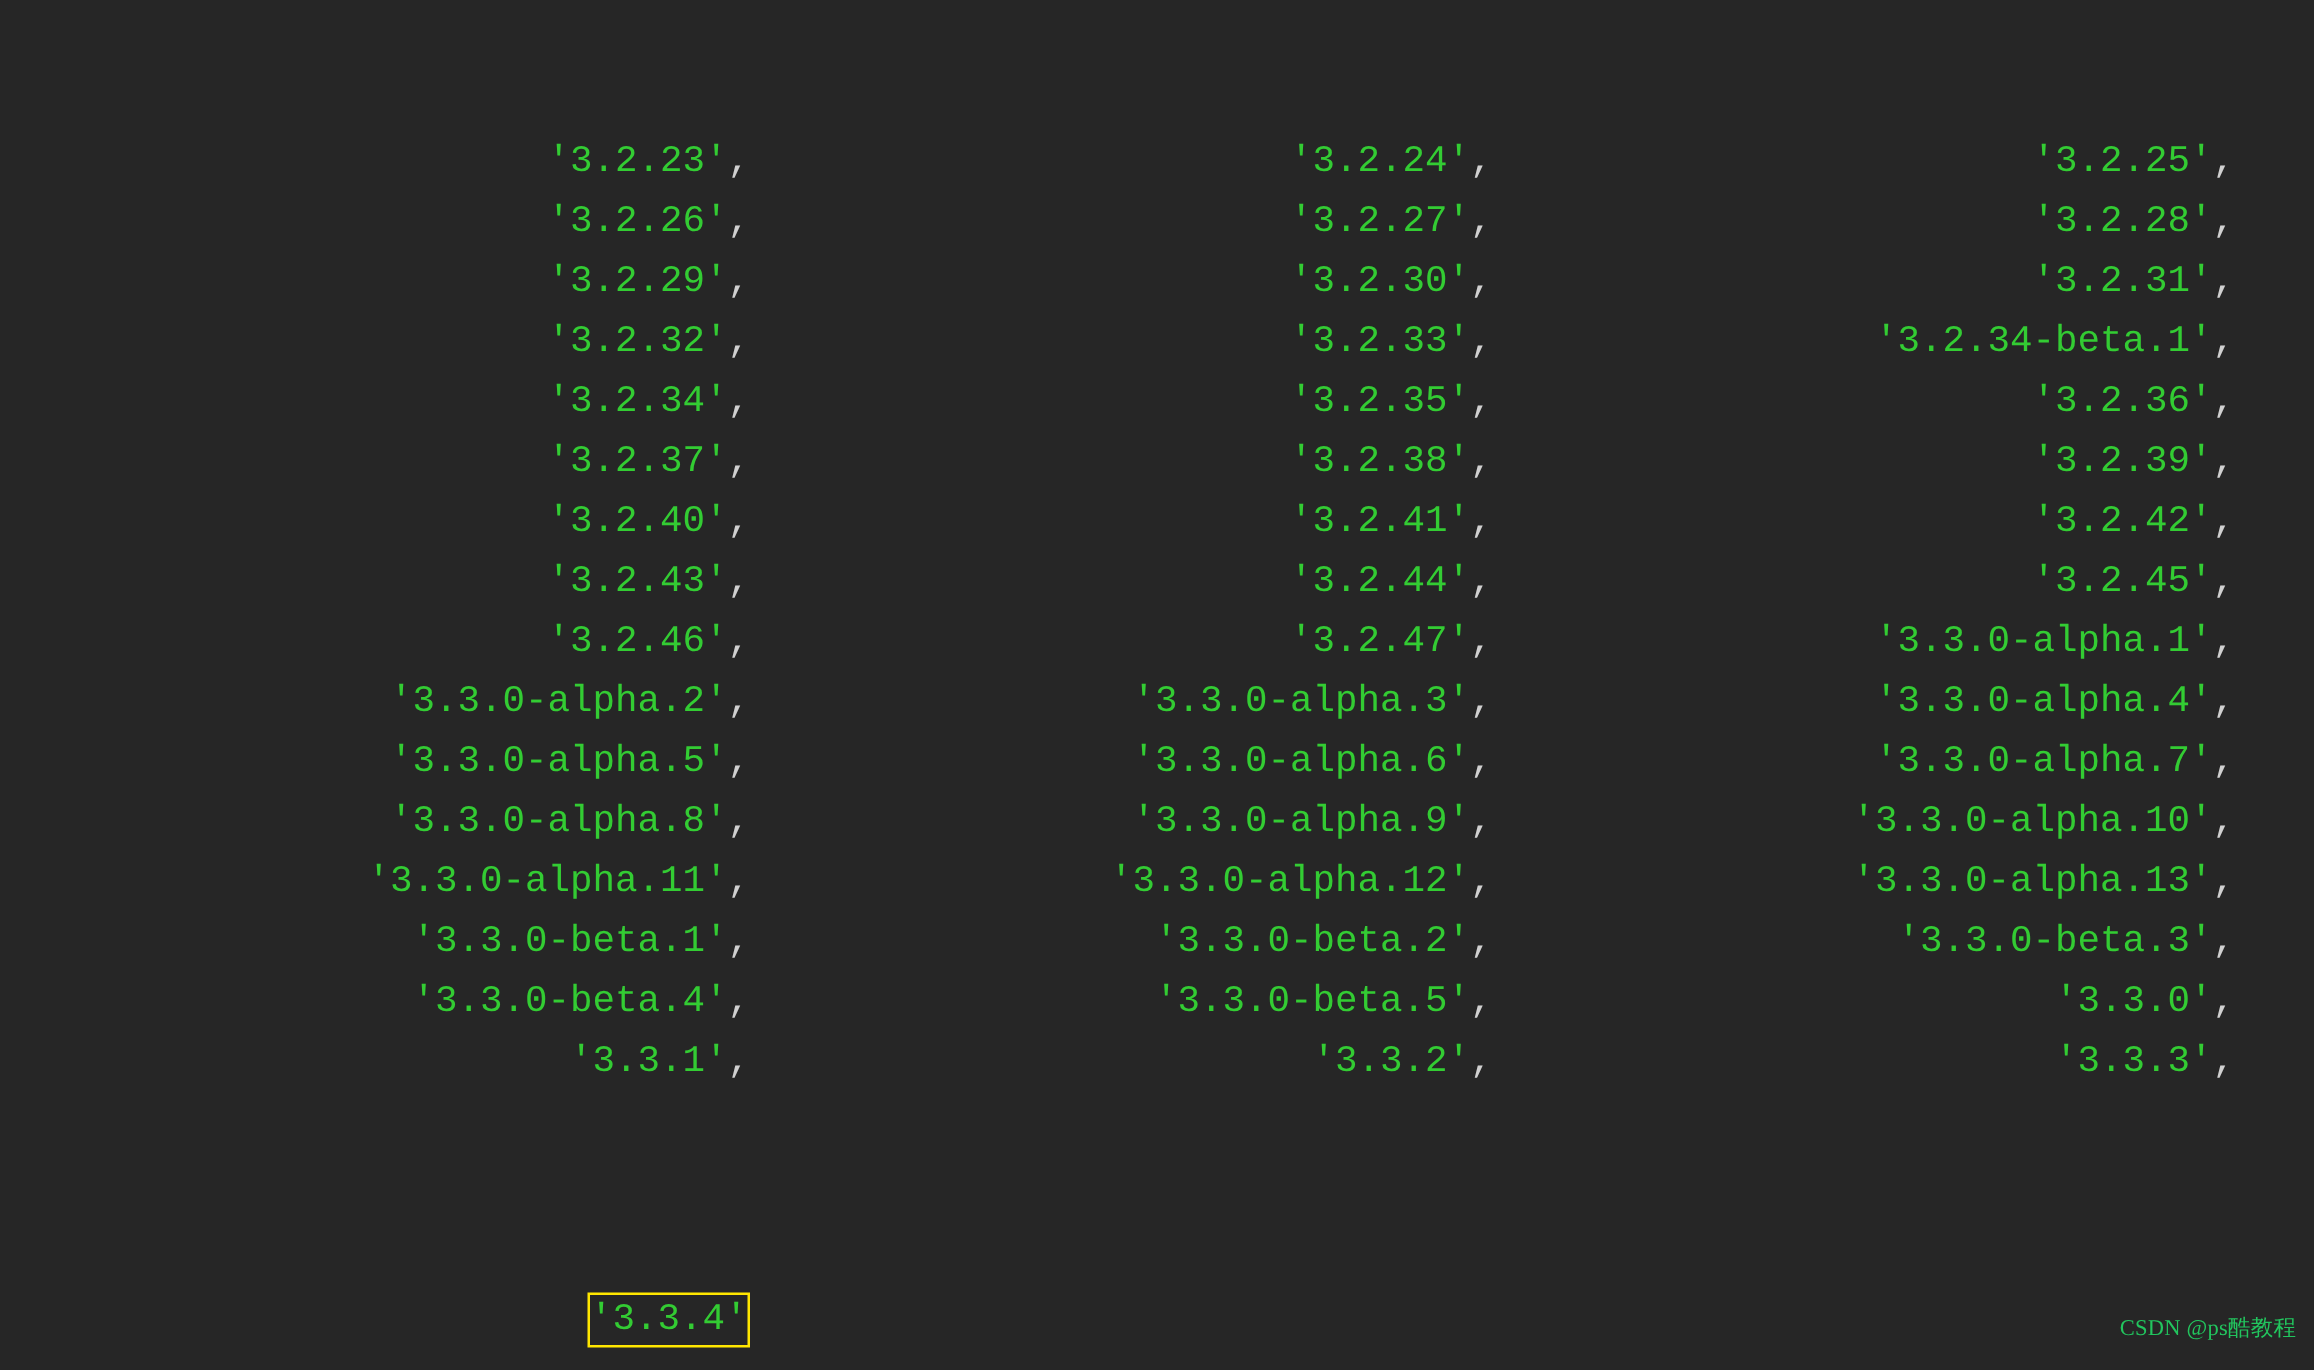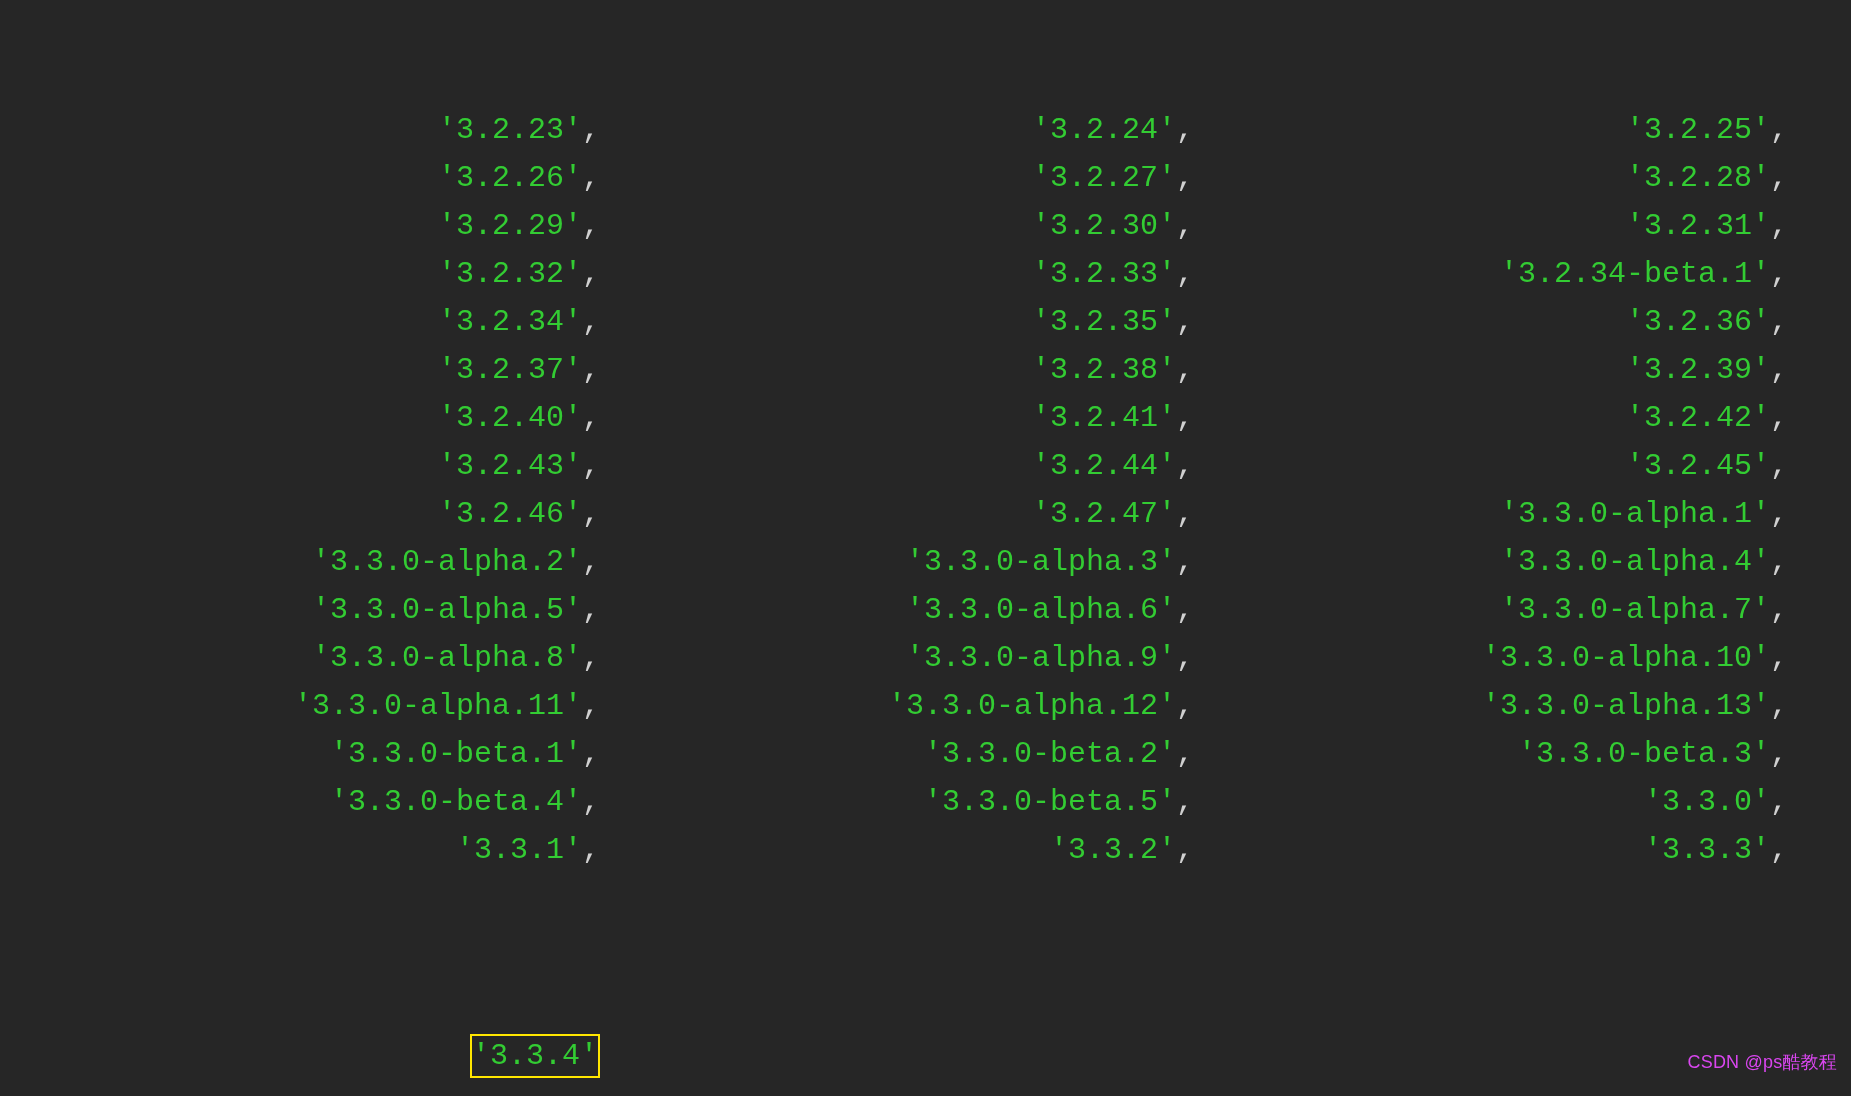--- a/index.html
+++ b/index.html
@@ -33,23 +33,23 @@
     border: 2px solid #ffe600;
     line-height: 40px;
     margin-top: 16px;
     margin-left: -2px;
     padding: 0 0px;
   }
   .watermark {
     position: absolute;
     right: 14px;
     bottom: 10px;
-    font-family: Liberation Sans, sans-serif;
+    font-family: Liberation Serif, serif;
     font-size: 18px;
-    color: #d946ef;
+    color: #22c55e;
     letter-spacing: 0.2px;
   }
 </style>
 </head>
 <body>
 
 <div class="terminal">
   <div id="rows"><div class="row"><span class="cell"><span class="str">'</span><span class="str">3.2.23</span><span class="str">'</span><span class="punct">,</span></span><span class="cell"><span class="str">'</span><span class="str">3.2.24</span><span class="str">'</span><span class="punct">,</span></span><span class="cell"><span class="str">'</span><span class="str">3.2.25</span><span class="str">'</span><span class="punct">,</span></span></div><div class="row"><span class="cell"><span class="str">'</span><span class="str">3.2.26</span><span class="str">'</span><span class="punct">,</span></span><span class="cell"><span class="str">'</span><span class="str">3.2.27</span><span class="str">'</span><span class="punct">,</span></span><span class="cell"><span class="str">'</span><span class="str">3.2.28</span><span class="str">'</span><span class="punct">,</span></span></div><div class="row"><span class="cell"><span class="str">'</span><span class="str">3.2.29</span><span class="str">'</span><span class="punct">,</span></span><span class="cell"><span class="str">'</span><span class="str">3.2.30</span><span class="str">'</span><span class="punct">,</span></span><span class="cell"><span class="str">'</span><span class="str">3.2.31</span><span class="str">'</span><span class="punct">,</span></span></div><div class="row"><span class="cell"><span class="str">'</span><span class="str">3.2.32</span><span class="str">'</span><span class="punct">,</span></span><span class="cell"><span class="str">'</span><span class="str">3.2.33</span><span class="str">'</span><span class="punct">,</span></span><span class="cell"><span class="str">'</span><span class="str">3.2.34-beta.1</span><span class="str">'</span><span class="punct">,</span></span></div><div class="row"><span class="cell"><span class="str">'</span><span class="str">3.2.34</span><span class="str">'</span><span class="punct">,</span></span><span class="cell"><span class="str">'</span><span class="str">3.2.35</span><span class="str">'</span><span class="punct">,</span></span><span class="cell"><span class="str">'</span><span class="str">3.2.36</span><span class="str">'</span><span class="punct">,</span></span></div><div class="row"><span class="cell"><span class="str">'</span><span class="str">3.2.37</span><span class="str">'</span><span class="punct">,</span></span><span class="cell"><span class="str">'</span><span class="str">3.2.38</span><span class="str">'</span><span class="punct">,</span></span><span class="cell"><span class="str">'</span><span class="str">3.2.39</span><span class="str">'</span><span class="punct">,</span></span></div><div class="row"><span class="cell"><span class="str">'</span><span class="str">3.2.40</span><span class="str">'</span><span class="punct">,</span></span><span class="cell"><span class="str">'</span><span class="str">3.2.41</span><span class="str">'</span><span class="punct">,</span></span><span class="cell"><span class="str">'</span><span class="str">3.2.42</span><span class="str">'</span><span class="punct">,</span></span></div><div class="row"><span class="cell"><span class="str">'</span><span class="str">3.2.43</span><span class="str">'</span><span class="punct">,</span></span><span class="cell"><span class="str">'</span><span class="str">3.2.44</span><span class="str">'</span><span class="punct">,</span></span><span class="cell"><span class="str">'</span><span class="str">3.2.45</span><span class="str">'</span><span class="punct">,</span></span></div><div class="row"><span class="cell"><span class="str">'</span><span class="str">3.2.46</span><span class="str">'</span><span class="punct">,</span></span><span class="cell"><span class="str">'</span><span class="str">3.2.47</span><span class="str">'</span><span class="punct">,</span></span><span class="cell"><span class="str">'</span><span class="str">3.3.0-alpha.1</span><span class="str">'</span><span class="punct">,</span></span></div><div class="row"><span class="cell"><span class="str">'</span><span class="str">3.3.0-alpha.2</span><span class="str">'</span><span class="punct">,</span></span><span class="cell"><span class="str">'</span><span class="str">3.3.0-alpha.3</span><span class="str">'</span><span class="punct">,</span></span><span class="cell"><span class="str">'</span><span class="str">3.3.0-alpha.4</span><span class="str">'</span><span class="punct">,</span></span></div><div class="row"><span class="cell"><span class="str">'</span><span class="str">3.3.0-alpha.5</span><span class="str">'</span><span class="punct">,</span></span><span class="cell"><span class="str">'</span><span class="str">3.3.0-alpha.6</span><span class="str">'</span><span class="punct">,</span></span><span class="cell"><span class="str">'</span><span class="str">3.3.0-alpha.7</span><span class="str">'</span><span class="punct">,</span></span></div><div class="row"><span class="cell"><span class="str">'</span><span class="str">3.3.0-alpha.8</span><span class="str">'</span><span class="punct">,</span></span><span class="cell"><span class="str">'</span><span class="str">3.3.0-alpha.9</span><span class="str">'</span><span class="punct">,</span></span><span class="cell"><span class="str">'</span><span class="str">3.3.0-alpha.10</span><span class="str">'</span><span class="punct">,</span></span></div><div class="row"><span class="cell"><span class="str">'</span><span class="str">3.3.0-alpha.11</span><span class="str">'</span><span class="punct">,</span></span><span class="cell"><span class="str">'</span><span class="str">3.3.0-alpha.12</span><span class="str">'</span><span class="punct">,</span></span><span class="cell"><span class="str">'</span><span class="str">3.3.0-alpha.13</span><span class="str">'</span><span class="punct">,</span></span></div><div class="row"><span class="cell"><span class="str">'</span><span class="str">3.3.0-beta.1</span><span class="str">'</span><span class="punct">,</span></span><span class="cell"><span class="str">'</span><span class="str">3.3.0-beta.2</span><span class="str">'</span><span class="punct">,</span></span><span class="cell"><span class="str">'</span><span class="str">3.3.0-beta.3</span><span class="str">'</span><span class="punct">,</span></span></div><div class="row"><span class="cell"><span class="str">'</span><span class="str">3.3.0-beta.4</span><span class="str">'</span><span class="punct">,</span></span><span class="cell"><span class="str">'</span><span class="str">3.3.0-beta.5</span><span class="str">'</span><span class="punct">,</span></span><span class="cell"><span class="str">'</span><span class="str">3.3.0</span><span class="str">'</span><span class="punct">,</span></span></div><div class="row"><span class="cell"><span class="str">'</span><span class="str">3.3.1</span><span class="str">'</span><span class="punct">,</span></span><span class="cell"><span class="str">'</span><span class="str">3.3.2</span><span class="str">'</span><span class="punct">,</span></span><span class="cell"><span class="str">'</span><span class="str">3.3.3</span><span class="str">'</span><span class="punct">,</span></span></div></div>
   <div class="row">
     <span class="cell">

